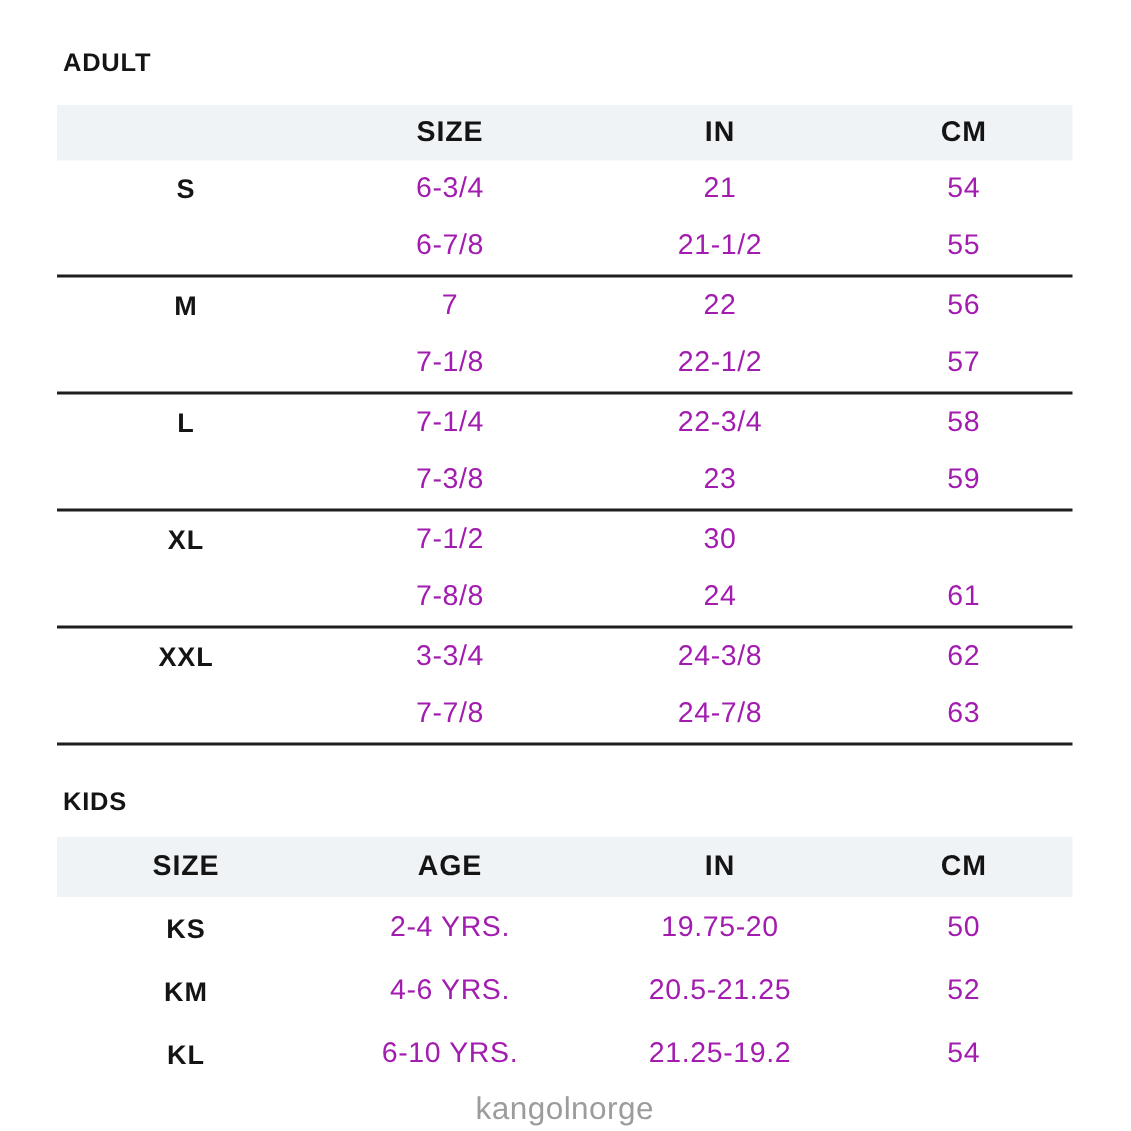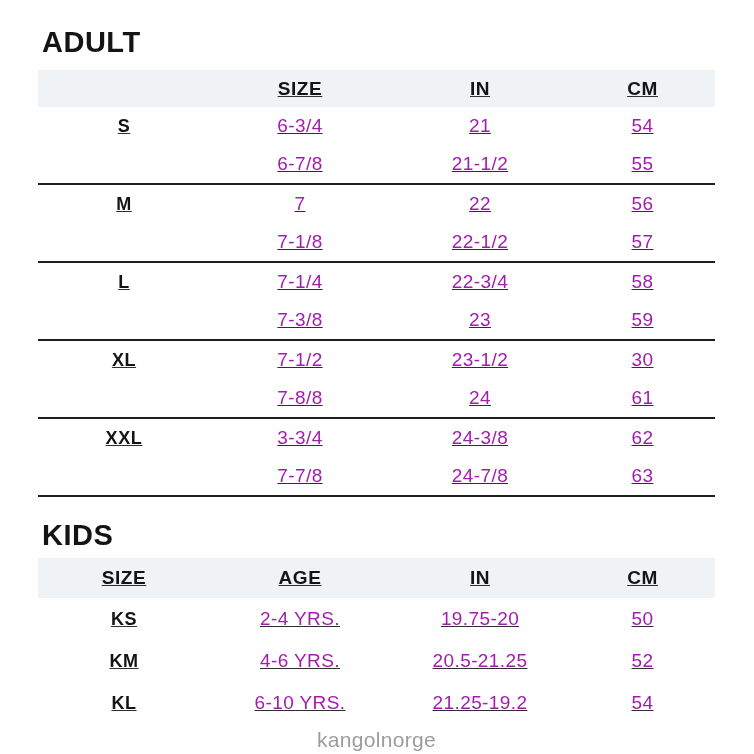--- a/index.html
+++ b/index.html
@@ -8,32 +8,31 @@
     width: 754px;
     height: 754px;
     font-family: "Liberation Sans", sans-serif;
     color: #2f2f2f;
     overflow: hidden;
   }
   .page { width: 754px; height: 754px; background: #ffffff; }
 
   .section-title {
     margin: 28px 0 0 42px;
-    font-size: 29px;
+    font-size: 17px;
     line-height: 28px;
     font-weight: 800;
     letter-spacing: 0.5px;
     color: #141414;
   }
   .kids-title { margin-top: 24px; }
 
   .sizetable {
     margin-left: 38px;
     width: 677px;
-    text-decoration: underline;
   }
   .adult-table { margin-top: 14px; }
   .kids-table  { margin-top: 9px; }
 
   .thead, .trow {
     display: grid;
     grid-template-columns: 172px 180px 180px 145px;
     align-items: center;
   }
   .thead {
@@ -135,21 +134,20 @@
         <div class="cell">7-3/8</div>
         <div class="cell">23</div>
         <div class="cell">59</div>
       </div>
     </div>
 
     <div class="group">
       <div class="trow">
         <div class="cell lbl">XL</div>
         <div class="cell">7-1/2</div>
-        <div class="cell">23-1/2</div>
         <div class="cell">30</div>
       </div>
       <div class="trow">
         <div class="cell lbl"></div>
         <div class="cell">7-8/8</div>
         <div class="cell">24</div>
         <div class="cell">61</div>
       </div>
     </div>
 

